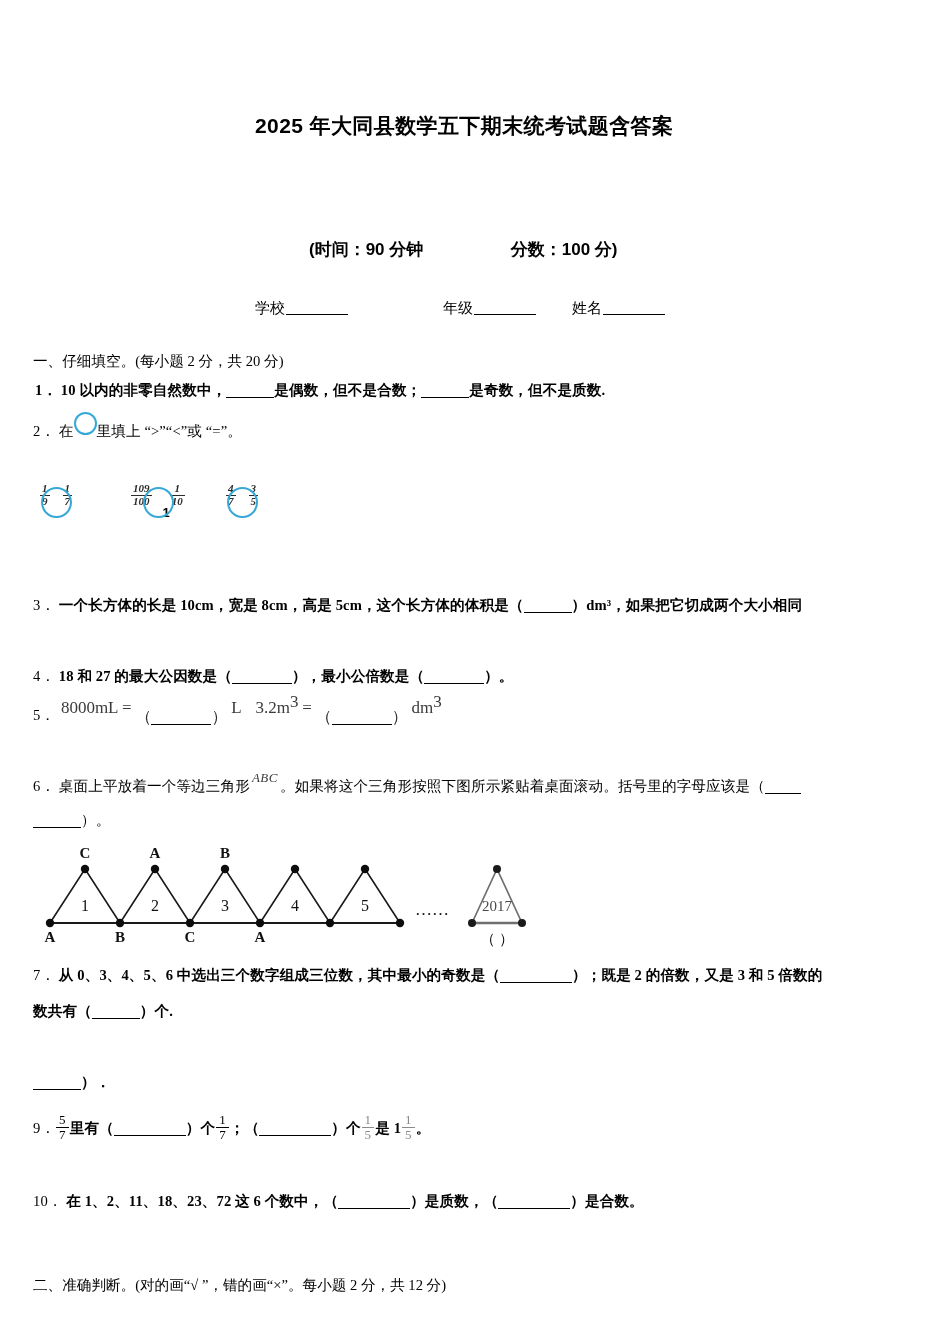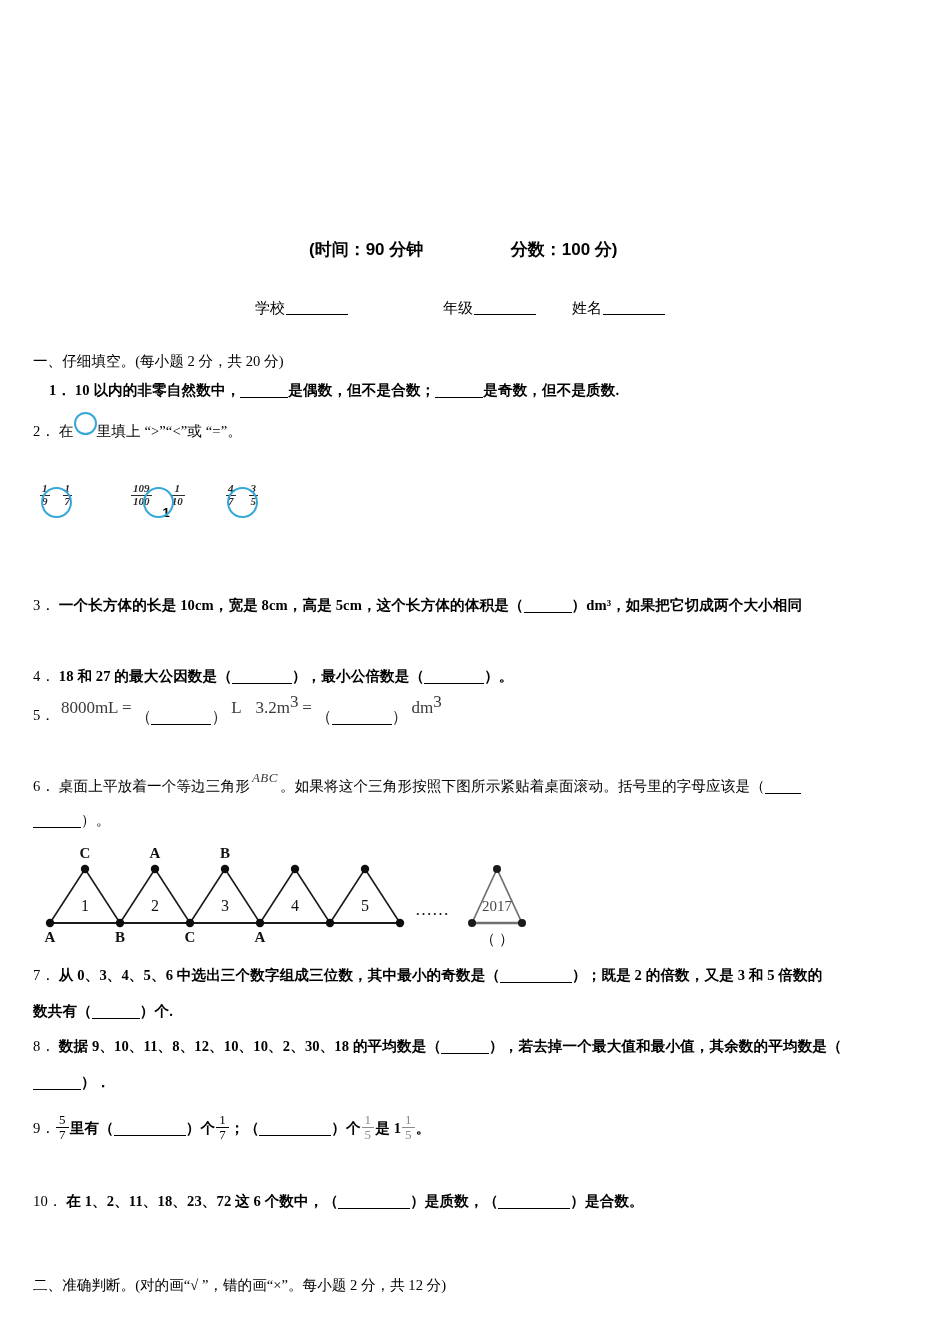--- a/index.html
+++ b/index.html
@@ -222,20 +222,21 @@
   .ifrac .n { display: block; padding: 0 3px; }
   .ifrac .d { display: block; padding: 0 3px; border-top: 1.1px solid #000; }
   .ifrac.gray { color: #8a8a8a; }
   .ifrac.gray .d { border-top-color: #8a8a8a; }
 </style>
 </head>
 <body>
 
 <div class="page">
 
+  <div class="doc-title">2025 年大同县数学五下期末统考试题含答案</div>
 
   <div class="meta-line">
     <span>(时间：90 分钟</span>
     <span class="gap-wide"></span>
     <span>分数：100 分)</span>
   </div>
 
   <div class="idline">
     <span class="fld id-school">
       <span>学校</span><span class="ul"></span>
@@ -243,21 +244,21 @@
     <span class="fld id-grade">
       <span>年级</span><span class="ul"></span>
     </span>
     <span class="fld id-name">
       <span>姓名</span><span class="ul"></span>
     </span>
   </div>
 
   <div class="sec-head" style="top:352px;">一、仔细填空。(每小题 2 分，共 20 分)</div>
 
-  <div class="q" style="left:49px; top:375px;">
+  <div class="q" style="left:35px; top:375px;">
     <span class="num bd">1．</span>
     <span class="bd">10 以内的非零自然数中，</span><span class="blank b-md"></span><span class="bd">是偶数，但不是合数；</span><span class="blank b-md"></span><span class="bd">是奇数，但不是质数.</span>
   </div>
 
   <div class="q" style="left:33px; top:412px;">
     <span class="num">2．</span>
     <span>在</span><span class="circ"></span><span>里填上 “&gt;”“&lt;”或 “=”。</span>
   </div>
 
   <div class="frac-row">
@@ -386,24 +387,20 @@
   </div>
 
   <div class="q" style="left:33px; top:960px;">
     <span class="num">7．</span>
     <span class="bd">从 0、3、4、5、6 中选出三个数字组成三位数，其中最小的奇数是（</span><span class="blank b-xl"></span><span class="bd">）；既是 2 的倍数，又是 3 和 5 倍数的</span>
   </div>
   <div class="q" style="left:33px; top:996px;">
     <span class="bd">数共有（</span><span class="blank b-md"></span><span class="bd">）个.</span>
   </div>
 
-  <div class="q" style="left:33px; top:1031px;">
-    <span class="num">8．</span>
-    <span class="bd">数据 9、10、11、8、12、10、10、2、30、18 的平均数是（</span><span class="blank b-md"></span><span class="bd">），若去掉一个最大值和最小值，其余数的平均数是（</span>
-  </div>
   <div class="q" style="left:33px; top:1067px;">
     <span class="blank b-md"></span><span class="bd">）．</span>
   </div>
 
   <div class="q" style="left:33px; top:1113px;">
     <span class="num">9．</span><span class="ifrac">
       <span class="n">5</span>
       <span class="d">7</span>
     </span><span class="bd">里有（</span><span class="blank b-xl"></span><span class="bd">）个</span><span class="ifrac">
       <span class="n">1</span>

